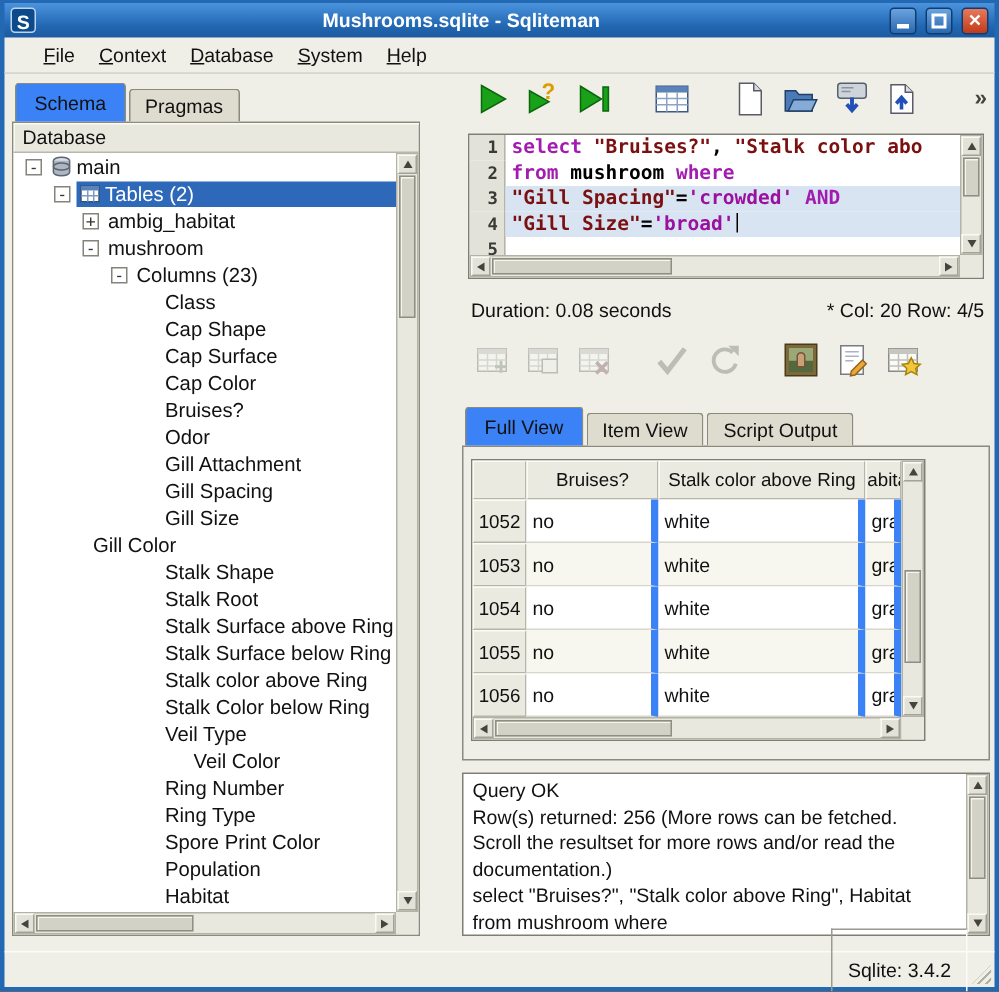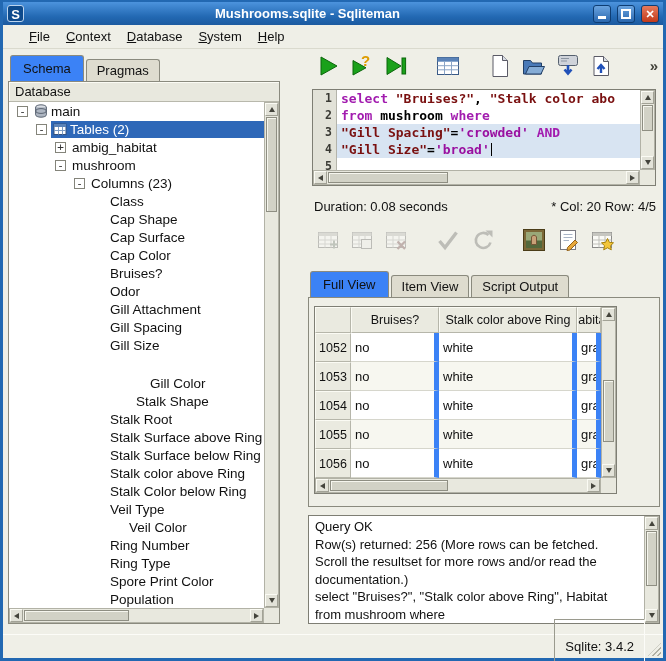--- a/index.html
+++ b/index.html
@@ -273,27 +273,27 @@
               <div class="row-content">
                 <span class="tree-label">Gill Spacing</span>
               </div>
             </div>
             <div class="tree-row" style="padding-left: 80px;">
               <div class="slot"></div>
               <div class="row-content">
                 <span class="tree-label">Gill Size</span>
               </div>
             </div>
-            <div class="tree-row" style="padding-left: 120px; margin-top: 20px;">
+            <div class="tree-row" style="padding-left: 32px;">
               <div class="slot"></div>
               <div class="row-content">
                 <span class="tree-label">Gill Color</span>
               </div>
             </div>
-            <div class="tree-row" style="padding-left: 106px; text-align: right;">
+            <div class="tree-row" style="padding-left: 80px; text-align: right;">
               <div class="slot"></div>
               <div class="row-content">
                 <span class="tree-label">Stalk Shape</span>
               </div>
             </div>
             <div class="tree-row" style="padding-left: 80px;">
               <div class="slot"></div>
               <div class="row-content">
                 <span class="tree-label">Stalk Root</span>
               </div>

